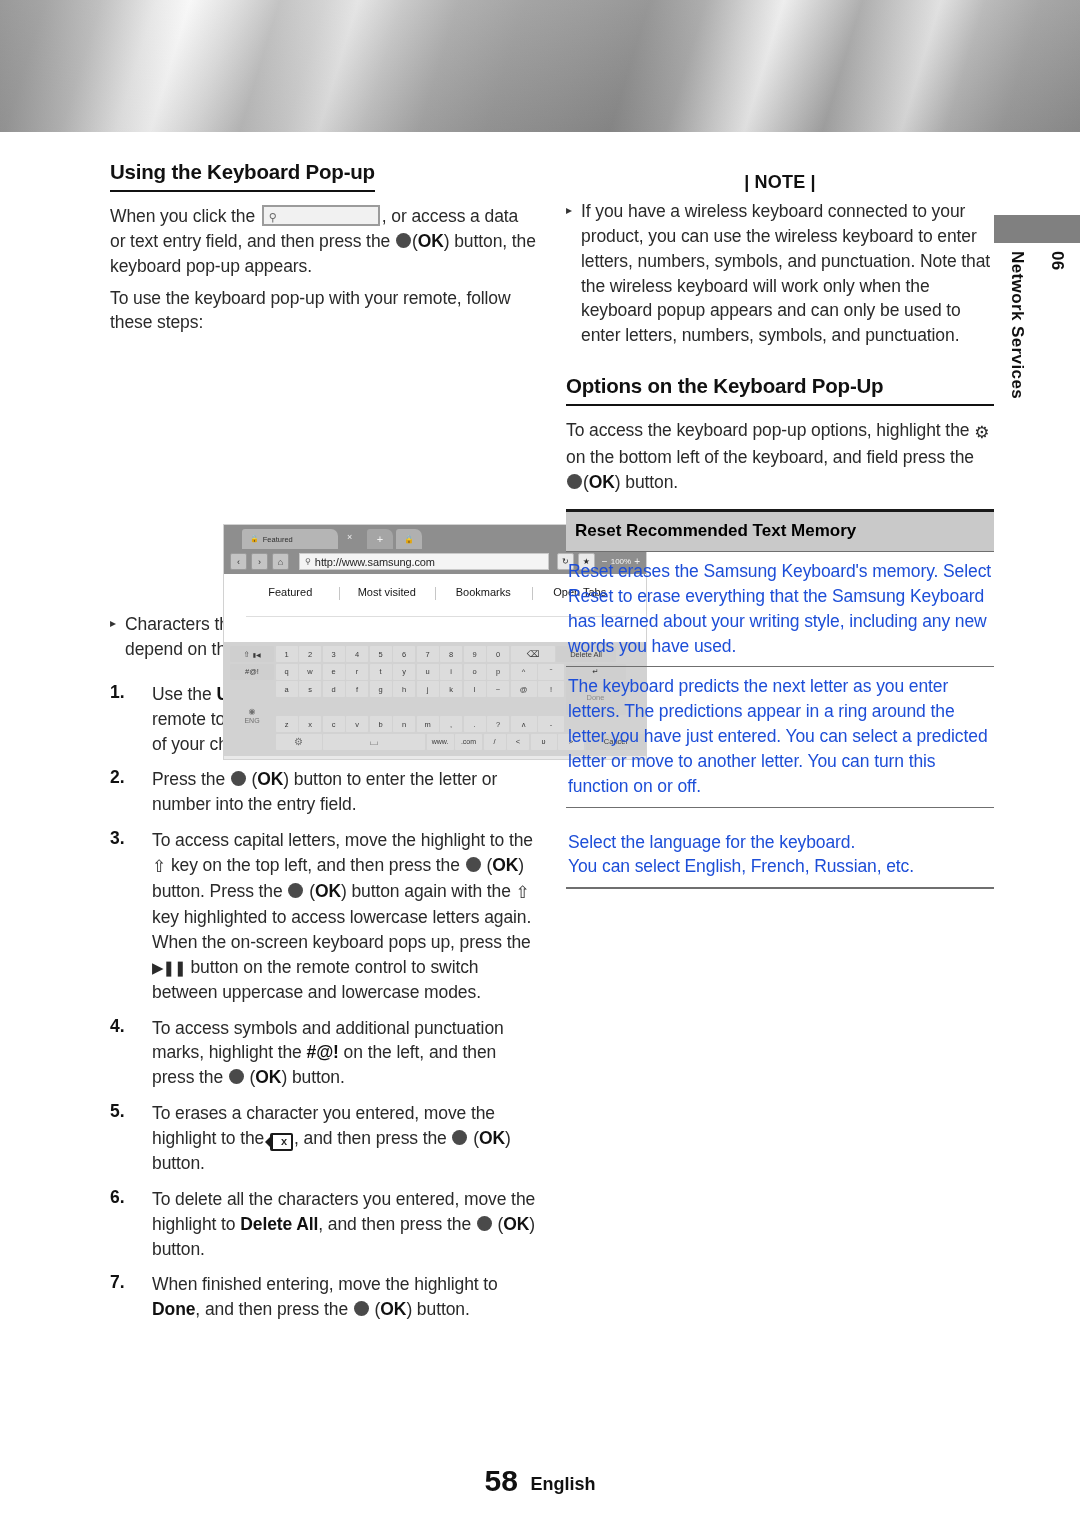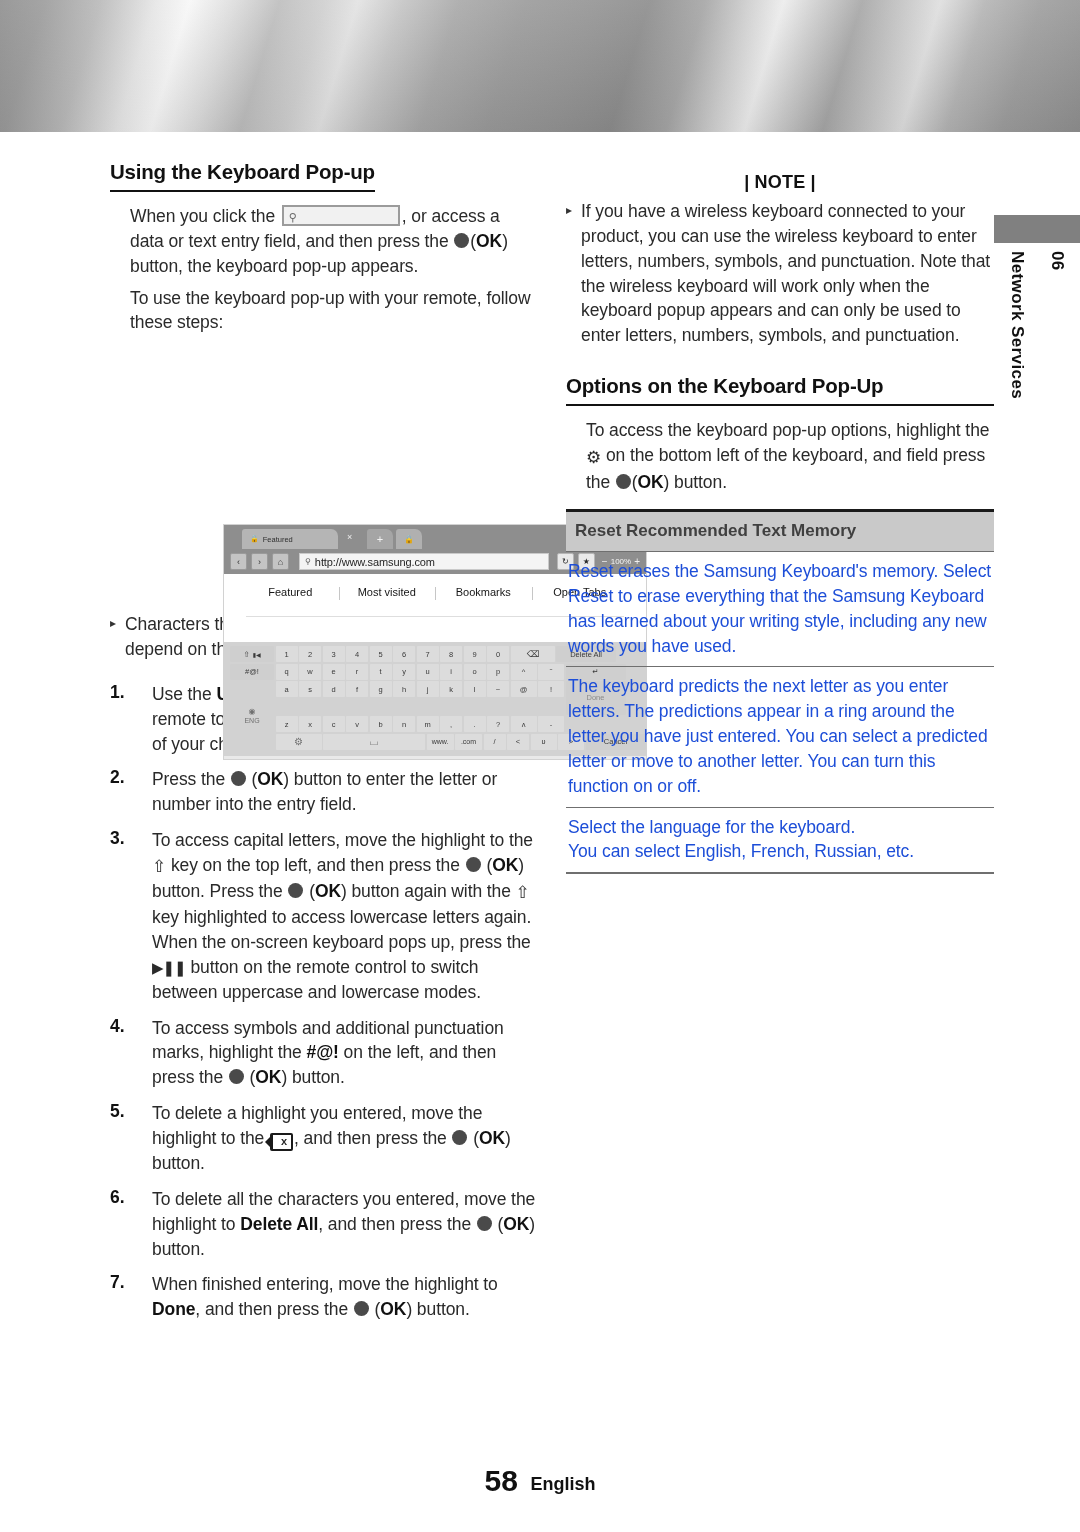--- a/index.html
+++ b/index.html
@@ -54,21 +54,21 @@
   h2.sec {
     font-size:20.5px; font-weight:bold; color:#111;
     letter-spacing:-.2px; padding-bottom:6px;
     border-bottom:2.5px solid #111;
     display:inline-block; margin-bottom:12px;
   }
   h2.sec.wide { display:block; }
 
   p.body {
     font-size:17.5px; line-height:1.42; color:#2a2a2a;
-    margin-bottom:7px; letter-spacing:-.1px;margin-left:20px;
+    margin-bottom:7px; letter-spacing:-.1px;
   }
   b { font-weight:bold; color:#111; }
 
   
   .ok-dot {
     display:inline-block; width:15px; height:15px; border-radius:50%;
     background:#4a4a4a; vertical-align:-1px; margin:0 1px;
   }
   
   .shift-gl { font-size:17px; vertical-align:-1px; }
@@ -104,21 +104,21 @@
   .note-text { font-size:17.5px; line-height:1.42; color:#2a2a2a; letter-spacing:-.1px;}
 
   
   .step { display:flex; margin-bottom:11px; }
   .step-num { flex:0 0 42px; font-size:17.5px; font-weight:bold; color:#111; }
   .step-body { flex:1; font-size:17.5px; line-height:1.42; color:#2a2a2a; letter-spacing:-.1px;}
 
   
   .opt-head {
     background:#c9c9c9; border-top:3px solid #1a1a1a; border-bottom:1.5px solid #6f6f6f;
-    padding:8px 9px 9px; font-size:17px; font-weight:bold; color:#404040; line-height:1.3;
+    padding:8px 9px 9px; font-size:17px; font-weight:bold; color:#000000; line-height:1.3;
     margin-top:14px;
   }
   .opt-body { padding:7px 2px 8px; font-size:17.5px; line-height:1.42; color:#1d4ed8;
               border-bottom:1.5px solid #6f6f6f; letter-spacing:-.1px;}
   .opt-body.last { border-bottom:2px solid #6f6f6f; }
 
   
   .footer { position:absolute; left:0; bottom:34px; width:1080px; text-align:center; }
   .footer .pg { font-size:30px; font-weight:bold; color:#111; vertical-align:-1px; }
   .footer .lang { font-size:18px; font-weight:bold; color:#111; margin-left:8px; }
@@ -409,21 +409,21 @@
       <div class="step-body"><span>To access capital letters, move the highlight to the </span><span class="shift-gl">⇧</span><span> key on the top left, and then press the </span><span class="ok-dot"></span> (<b>OK</b>)<span> button. Press the </span><span class="ok-dot"></span> (<b>OK</b>)<span> button again with the </span><span class="shift-gl">⇧</span><span> key highlighted to access lowercase letters again. When the on-screen keyboard pops up, press the </span><span class="playpause">▶❚❚</span><span> button on the remote control to switch between uppercase and lowercase modes.</span></div>
     </div>
 
     <div class="step">
       <div class="step-num">4.</div>
       <div class="step-body"><span>To access symbols and additional punctuation marks, highlight the </span><b>#@!</b><span> on the left, and then press the </span><span class="ok-dot"></span> (<b>OK</b>)<span> button.</span></div>
     </div>
 
     <div class="step">
       <div class="step-num">5.</div>
-      <div class="step-body"><span>To delete a highlight you entered, move the highlight to the </span><span class="bksp-inline">x</span><span>, and then press the </span><span class="ok-dot"></span> (<b>OK</b>)<span> button.</span></div>
+      <div class="step-body"><span>To erases a character you entered, move the highlight to the </span><span class="bksp-inline">x</span><span>, and then press the </span><span class="ok-dot"></span> (<b>OK</b>)<span> button.</span></div>
     </div>
 
     <div class="step">
       <div class="step-num">6.</div>
       <div class="step-body"><span>To delete all the characters you entered, move the highlight to </span><b>Delete All</b><span>, and then press the </span><span class="ok-dot"></span> (<b>OK</b>)<span> button.</span></div>
     </div>
 
     <div class="step">
       <div class="step-num">7.</div>
       <div class="step-body"><span>When finished entering, move the highlight to </span><b>Done</b><span>, and then press the </span><span class="ok-dot"></span> (<b>OK</b>)<span> button.</span></div>
@@ -448,21 +448,21 @@
       <span class="gear-gl">⚙</span>
       <span>on the bottom left of the keyboard, and field press the</span>
       <span class="ok-dot"></span><span>(</span><b>OK</b><span>) button.</span>
     </p>
 
     <div class="opt-head">Reset Recommended Text Memory</div>
     <div class="opt-body">Reset erases the Samsung Keyboard's memory. Select Reset to erase everything that the Samsung Keyboard has learned about your writing style, including any new words you have used.</div>
 
     <div class="opt-body">The keyboard predicts the next letter as you enter letters. The predictions appear in a ring around the letter you have just entered. You can select a predicted letter or move to another letter. You can turn this function on or off.</div>
 
-    <div class="opt-body last" style="white-space:pre-line;">Select the language for the keyboard.
+    <div class="opt-body last" style="white-space:pre-line;margin-top:15px;">Select the language for the keyboard.
 You can select English, French, Russian, etc.</div>
 
   </div>
 
   <div class="footer">
     <span class="pg">58</span>
     <span class="lang">English</span>
   </div>
 
 </div>

